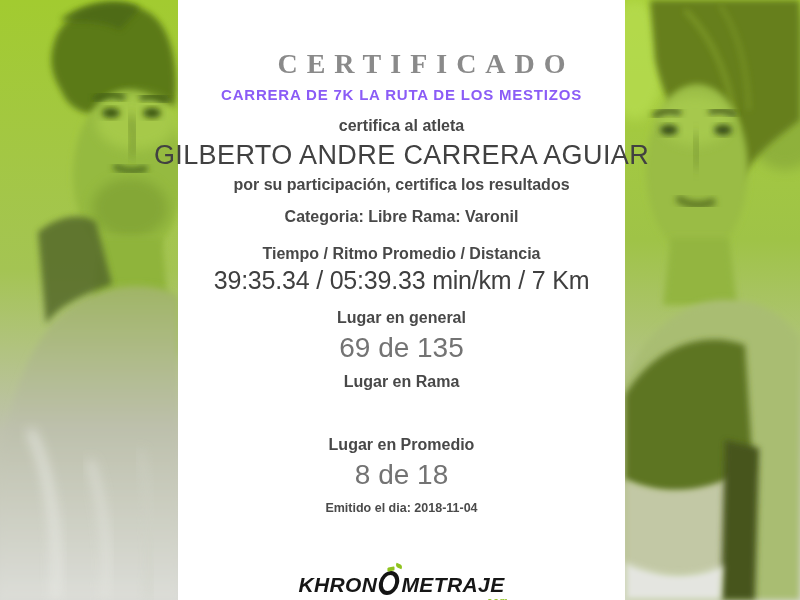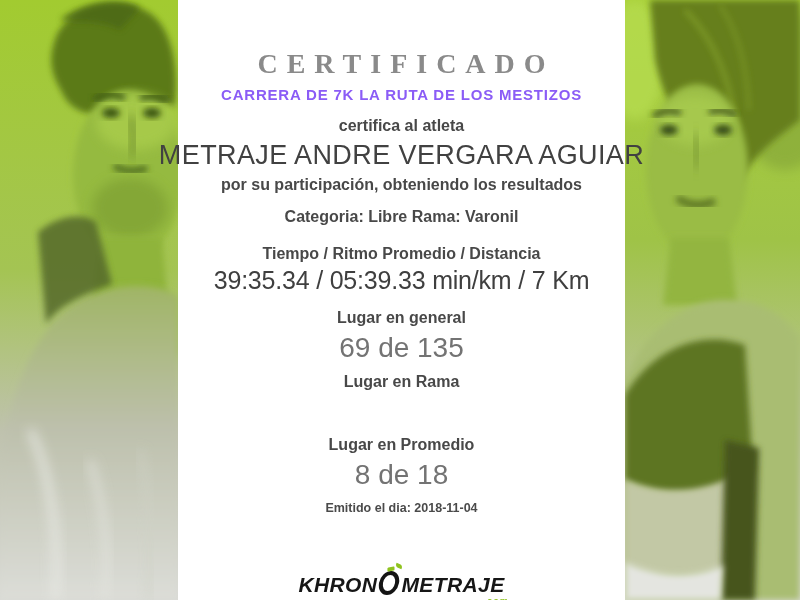--- a/index.html
+++ b/index.html
@@ -53,21 +53,21 @@
   .o-leaf{
     position:absolute;top:-11px;right:-5px;width:8px;height:4px;
     background:#8fc31f;border-radius:0 4px 0 4px;transform:rotate(22deg);
   }
   .logo-com{
     position:absolute;right:-4px;bottom:-9px;
     font-size:9px;font-weight:700;letter-spacing:1px;color:#8fc31f;
   }
 
   
-  .l-title{top:48px;} .l-event{top:86px;} .l-certifica{top:117px;}
+  .l-title{top:48px;padding-left:20px;} .l-event{top:86px;} .l-certifica{top:117px;}
   .l-name{top:140px;} .l-part{top:176px;} .l-cat{top:208px;}
   .l-theader{top:245px;} .l-results{top:266px;}
   .l-p1l{top:309px;} .l-p1v{top:332px;}
   .l-p2l{top:373px;} .l-p2v{top:396px;}
   .l-p3l{top:436px;} .l-p3v{top:459px;}
   .l-issued{top:501px;} .l-logo{top:536px;}
 </style>
 </head>
 <body>
 
@@ -180,25 +180,25 @@
 
   <div class="line l-event">
       <span class="event">CARRERA DE 7K LA RUTA DE LOS MESTIZOS</span>
     </div>
 
   <div class="line l-certifica">
       <span class="label-sm">certifica al atleta</span>
     </div>
 
   <div class="line l-name">
-      <span class="athlete">METRAJE ANDRE VERGARA AGUIAR</span>
+      <span class="athlete">GILBERTO ANDRE CARRERA AGUIAR</span>
     </div>
 
   <div class="line l-part">
-      <span class="label-sm">por su participación, obteniendo los resultados</span>
+      <span class="label-sm">por su participación, certifica los resultados</span>
     </div>
 
   <div class="line l-cat">
       <span class="label-sm">Categoria: Libre Rama: Varonil</span>
     </div>
 
   <div class="line l-theader">
       <span class="label-sm">Tiempo / Ritmo Promedio / Distancia</span>
     </div>
 

